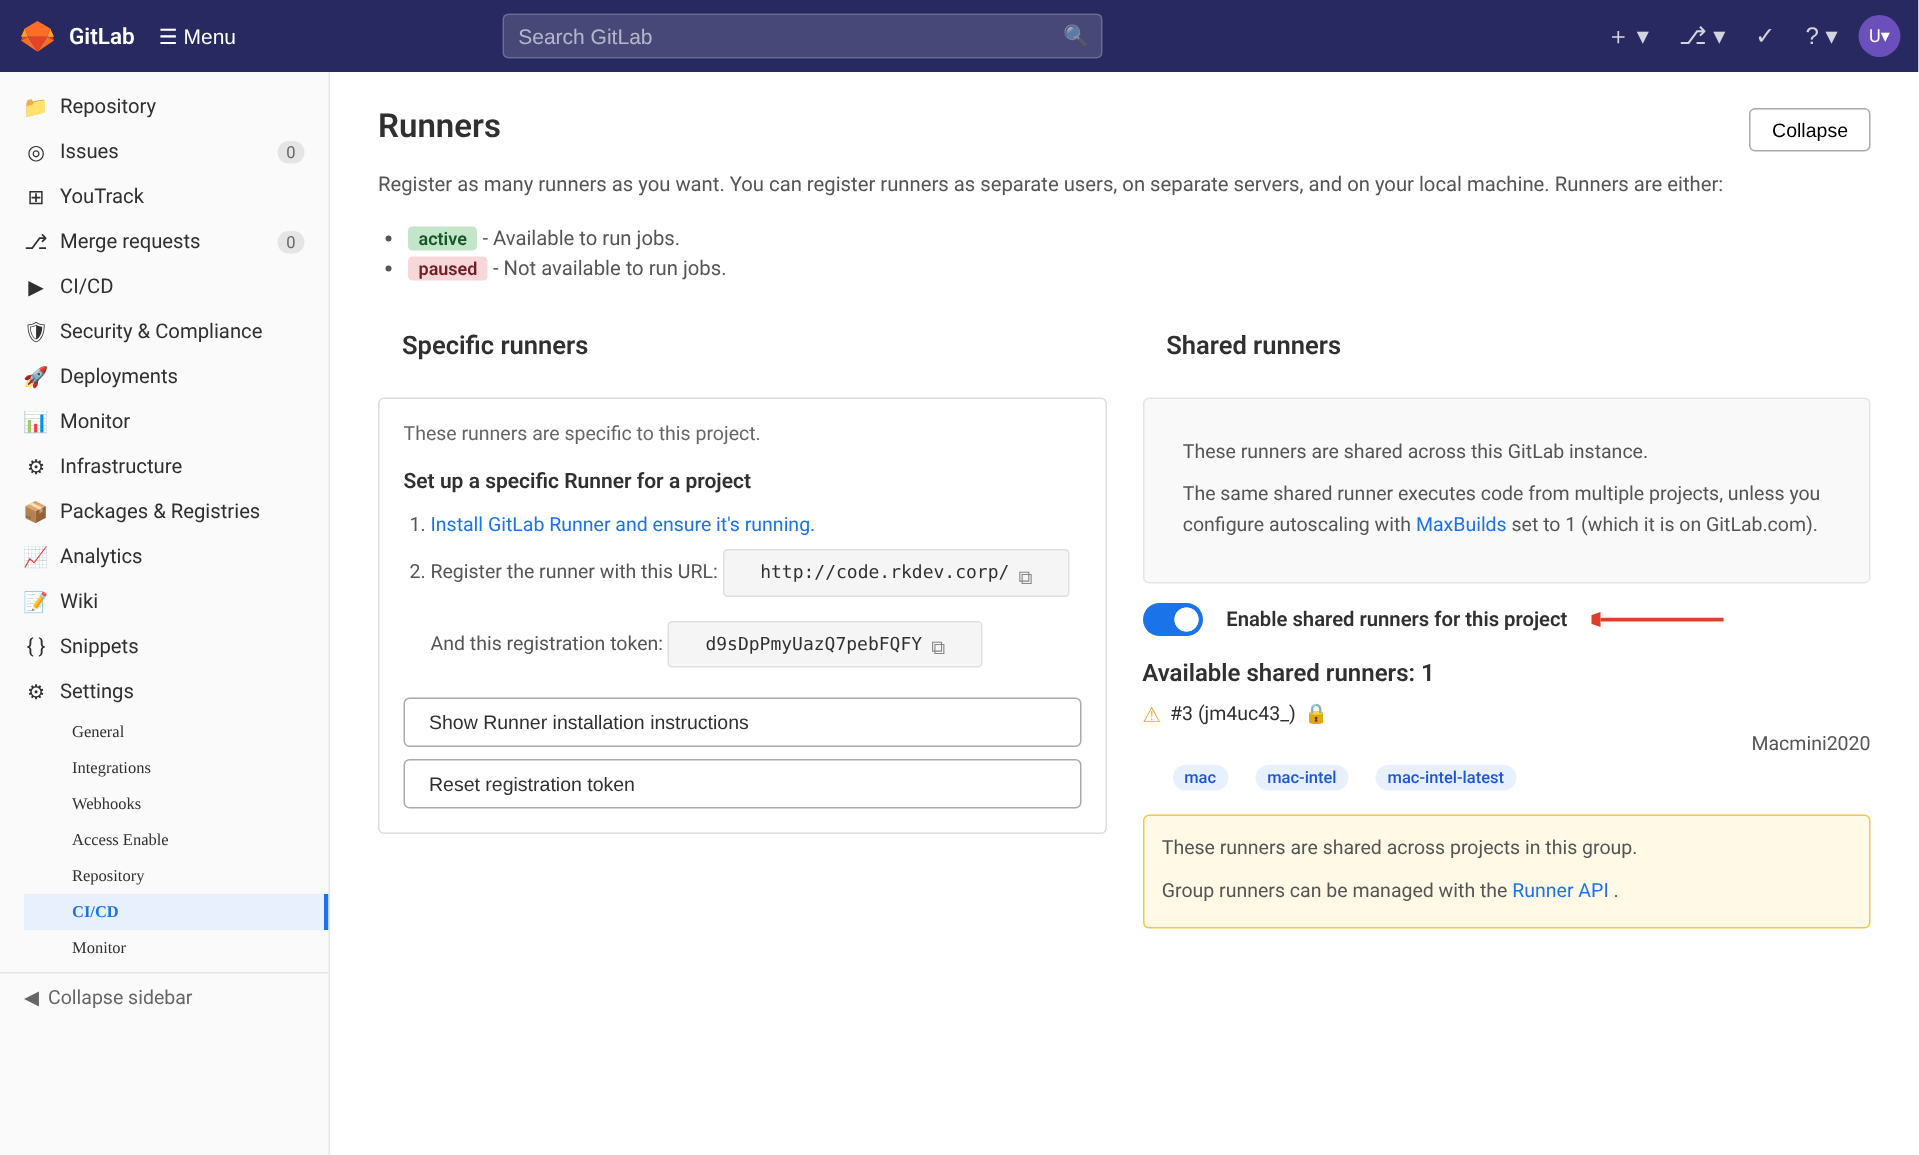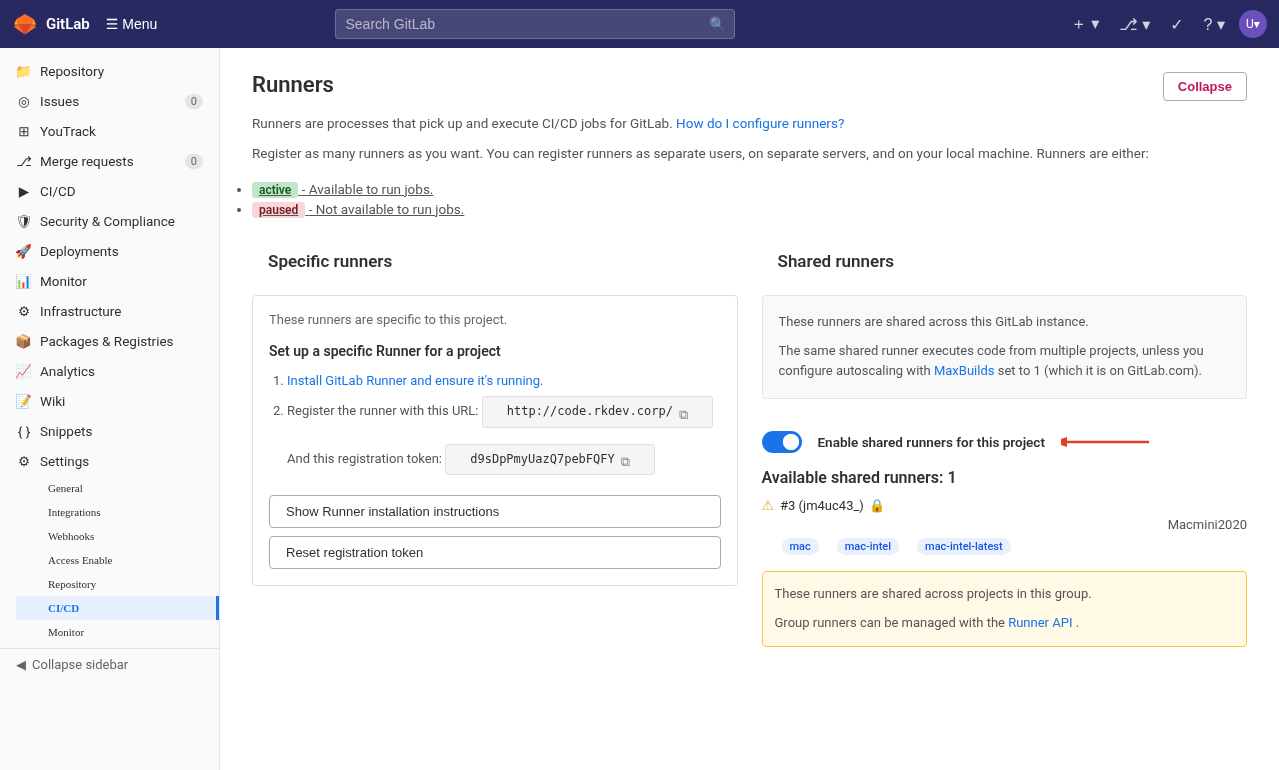--- a/index.html
+++ b/index.html
@@ -39,42 +39,42 @@
     .sidebar-sub-item { display: flex; align-items: flex-start; padding: 6px 16px 6px 32px; cursor: pointer; color: #303030; font-size: 11px; font-family: Liberation Serif, serif; }
     .sidebar-sub-item.active { background: #e8f0fd; font-weight: 600; color: #1a73e8; border-right: 3px solid #1a73e8; }
     .sidebar-collapse { display: flex; align-items: center; gap: 6px; padding: 8px 16px; cursor: pointer; color: #666; font-size: 13px; border-top: 1px solid #e5e5e5; margin-top: 4px; }
 
     
     .main { flex: 1; overflow-y: auto; padding: 24px 32px; background: #fff; }
 
     
     .page-header { display: flex; justify-content: space-between; align-items: flex-start; margin-bottom: 12px; }
     .page-title { font-size: 22px; font-weight: 600; color: #303030; }
-    .collapse-btn { border: 1px solid #aaa; background: #fff; padding: 6px 14px; border-radius: 4px; cursor: pointer; font-size: 13px; color: #be185d; font-weight: bold; }
+    .collapse-btn { border: 1px solid #aaa; background: #fff; padding: 6px 14px; border-radius: 4px; cursor: pointer; font-size: 13px; color: #000000; }
     .page-desc { font-size: 13.5px; color: #555; margin-bottom: 10px; line-height: 1.5; }
     .page-desc a { color: #1a73e8; text-decoration: none; }
     .runners-info { font-size: 13.5px; color: #555; margin-bottom: 16px; line-height: 1.6; }
     .badge-active { background: #c3e6cb; color: #155724; padding: 1px 7px; border-radius: 3px; font-size: 12px; font-weight: 600; }
     .badge-paused { background: #f8d7da; color: #721c24; padding: 1px 7px; border-radius: 3px; font-size: 12px; font-weight: 600; }
 
     
     .runners-columns { display: grid; grid-template-columns: 1fr 1fr; gap: 24px; }
     .runner-section-header { padding: 14px 16px; font-size: 16px; font-weight: 600; color: #303030; }
 
     
     .specific-box { background: #fff; border: 1px solid #ddd; border-radius: 4px; padding: 16px; }
     .specific-desc { color: #666; font-size: 13px; margin-bottom: 16px; }
     .setup-title { font-size: 14px; font-weight: 600; color: #303030; margin-bottom: 10px; }
     .step-link { color: #1a73e8; text-decoration: none; }
     .code-block { display: inline-flex; align-items: flex-end; gap: 6px; background: #f5f5f5; border: 1px solid #e0e0e0; border-radius: 3px; padding: 4px 24px; font-family: monospace; font-size: 12px; color: #303030; margin: 4px 0; }
     .copy-btn { background: none; border: none; cursor: pointer; color: #888; font-size: 13px; padding: 0; display: flex; align-items: center; }
     .token-row { margin-top: 8px; }
     .action-buttons { display: flex; flex-direction: column; gap: 8px; margin-top: 16px; }
     .btn-outline { background: #fff; border: 1px solid #aaa; padding: 8px 16px; border-radius: 4px; cursor: pointer; font-size: 13px; color: #303030; text-align: left; }
-    .shared-info { background: #f9f9f9; border: 1px solid #e5e5e5; border-radius: 4px; padding: 16px; margin-bottom: 31px; font-size: 13px; color: #555; line-height: 1.6; }
+    .shared-info { background: #f9f9f9; border: 1px solid #e5e5e5; border-radius: 4px; padding: 26px; margin-bottom: 12px; font-size: 13px; color: #555; line-height: 1.6; }
     .shared-info a { color: #1a73e8; text-decoration: none; }
     .toggle-row { display: flex; align-items: center; gap: 16px; margin-bottom: 14px; }
     .toggle-label { font-size: 13.5px; font-weight: 600; color: #303030; }
     .toggle-switch { position: relative; width: 40px; height: 22px; }
     .toggle-switch input { opacity: 0; width: 0; height: 0; }
     .toggle-slider { position: absolute; top: 0; left: 0; right: 0; bottom: 0; background: #1a73e8; border-radius: 12px; cursor: pointer; }
     .toggle-slider::after { content: ''; position: absolute; width: 16px; height: 16px; background: #fff; border-radius: 50%; top: 3px; left: 21px; transition: 0.2s; }
     .available-count { font-size: 16px; font-weight: 600; margin-bottom: 10px; }
     .runner-entry { margin-bottom: 8px; }
     .runner-name-row { display: flex; align-items: center; gap: 6px; margin-bottom: 4px; }
@@ -224,28 +224,24 @@
       <span>Collapse sidebar</span>
     </div>
   </aside>
 
   <main class="main">
     <div class="page-header">
       <h1 class="page-title">Runners</h1>
       <button class="collapse-btn">Collapse</button>
     </div>
 
-    <p class="page-desc">
-      <span>Runners are processes that pick up and execute CI/CD jobs for GitLab.</span>
-      <a href="#">How do I configure runners?</a>
-    </p>
     <p class="runners-info">
       <span>Register as many runners as you want. You can register runners as separate users, on separate servers, and on your local machine. Runners are either:</span>
     </p>
-    <ul style="margin-bottom: 20px; list-style: disc; font-size: 13.5px; color: #555; text-decoration: underline;">
+    <ul style="margin-left: 20px; margin-bottom: 20px; list-style: disc; font-size: 13.5px; color: #555;">
       <li>
         <span class="badge-active">active</span>
         <span>- Available to run jobs.</span>
       </li>
       <li style="margin-top:4px;">
         <span class="badge-paused">paused</span>
         <span>- Not available to run jobs.</span>
       </li>
     </ul>
 

